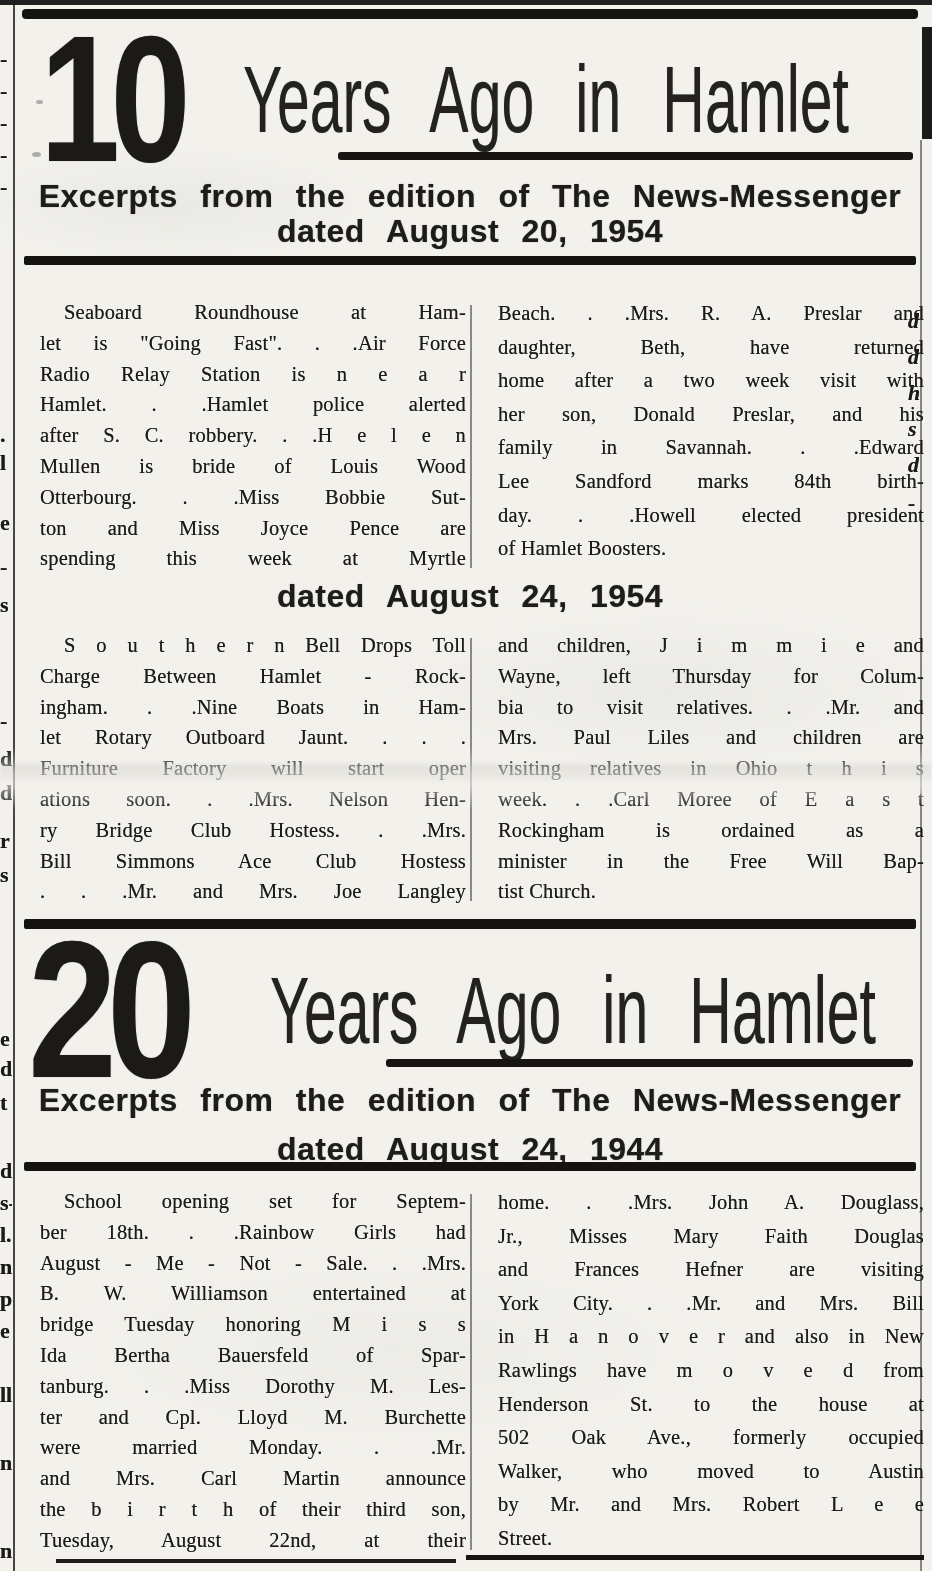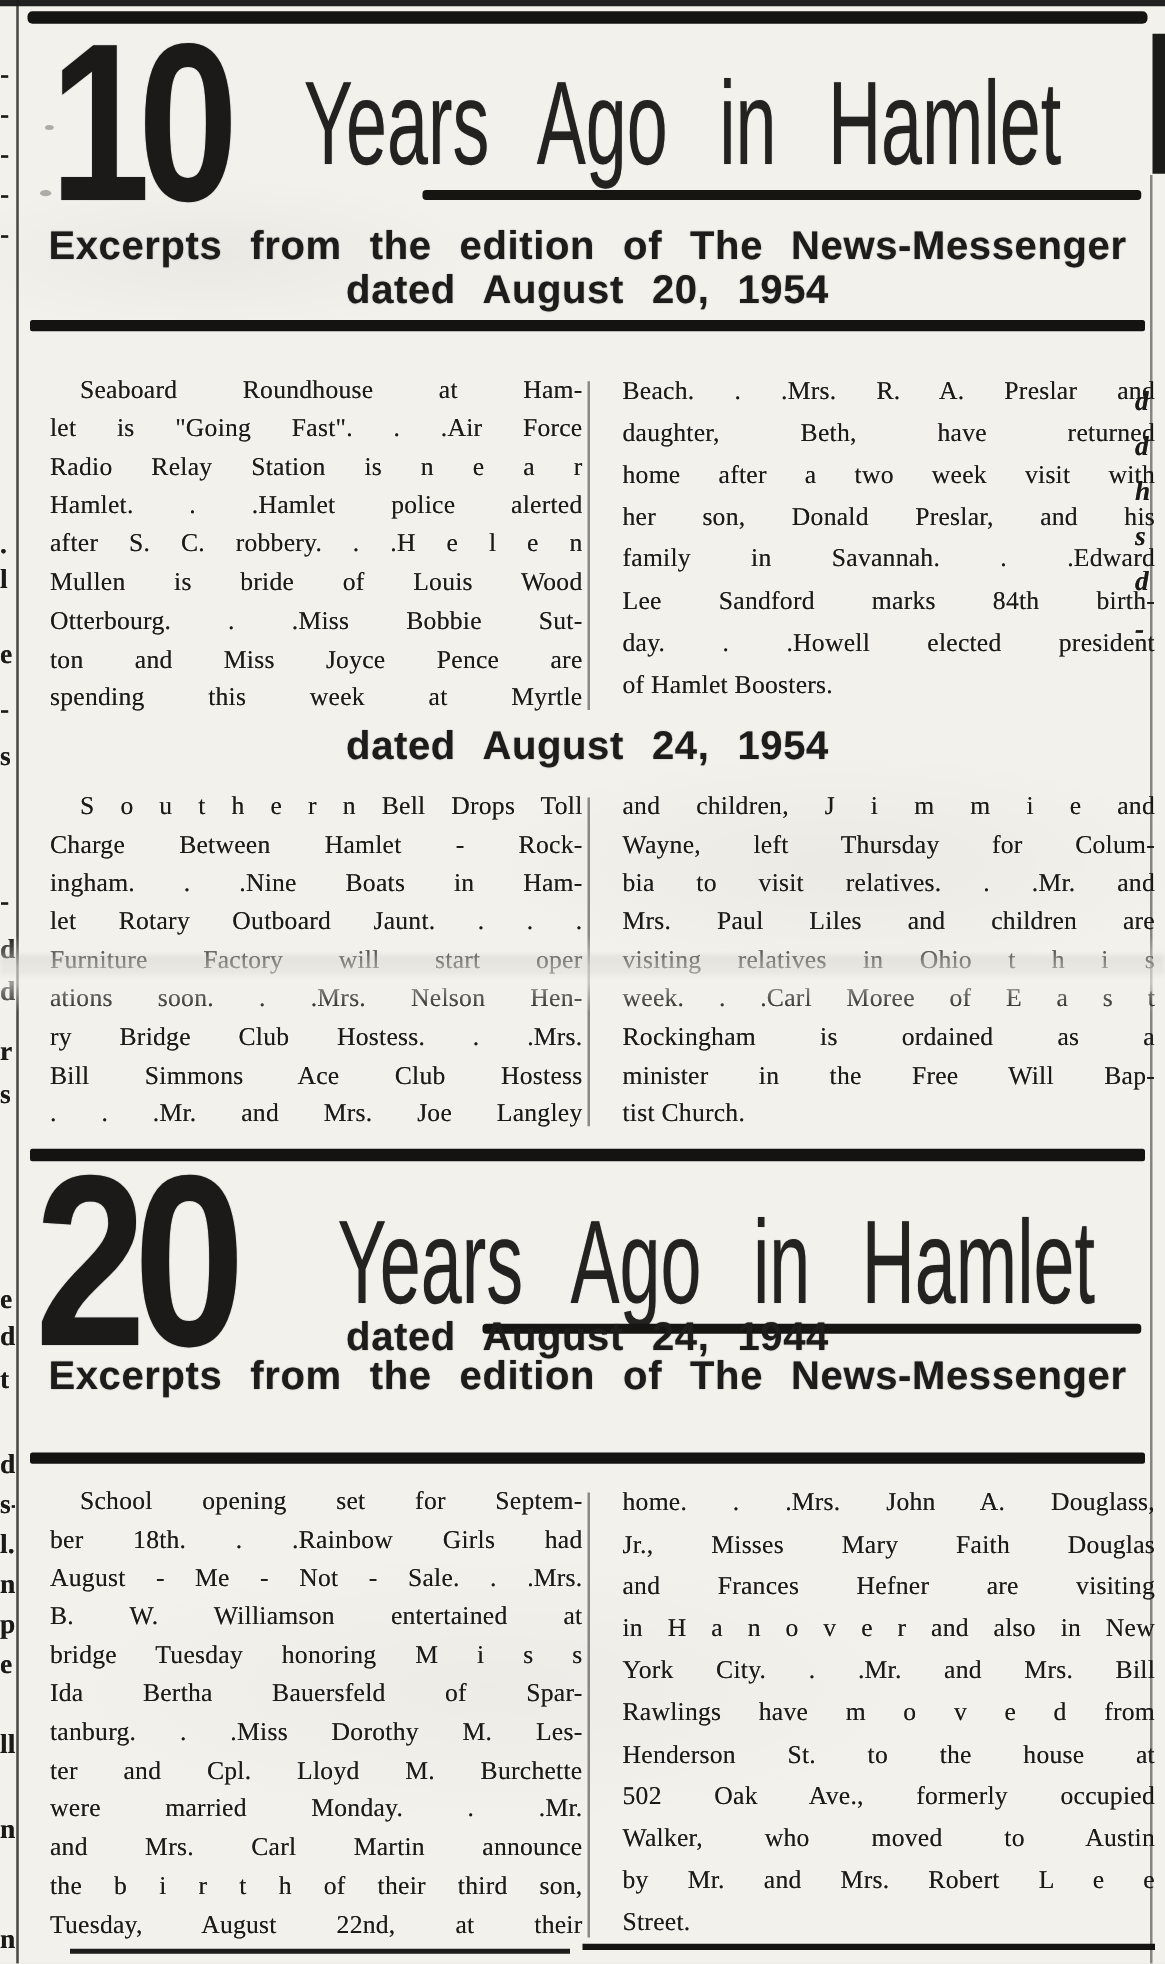--- a/index.html
+++ b/index.html
@@ -41,21 +41,21 @@
     color:#232220; white-space:nowrap; text-shadow:0 0 1px rgba(30,29,27,0.4); }
   .t1 { left:243px; top:52px; }
   .t2 { left:270px; top:963px; }
   .title-rule { position:absolute; height:8px; background:#161512; border-radius:3px; }
   .tr1 { left:338px; top:152px;  width:575px; }
   .tr2 { left:386px; top:1059px; width:527px; }
   .tagline, .dateline, .subhead { position:absolute; left:24px; width:892px; text-align:center;
     font-family:"Liberation Sans","DejaVu Sans",sans-serif; font-weight:bold; font-size:32px;
     letter-spacing:0.5px; word-spacing:13px; color:#1d1c1a; text-shadow:0 0 1px rgba(25,24,22,0.55); white-space:nowrap; }
   .tg1 { top:178px; }  .dl1 { top:213px; }
-  .tg2 { top:1082px; } .dl2 { top:1051px; }
+  .tg2 { top:1082px; } .dl2 { top:1131px; }
   .subhead { top:578px; }
   .thick-rule { position:absolute; left:24px; width:892px; background:#141312; border-radius:2px; }
   .hr1    { top:256px; height:9px; }
   .hr-mid { top:919px; height:10px; }
   .hr2    { top:1162px; height:9px; }
   
   .article { position:absolute; left:40px; width:884px; display:flex; justify-content:space-between; }
   .a00 { top:297px; } .a01 { top:630px;align-items:center; } .a10 { top:1186px; }
   .col { width:426px; }
   .col:last-child { width:440px; }
@@ -197,22 +197,22 @@
         <div class="bline">ter and Cpl. Lloyd M. Burchette</div>
         <div class="bline">were married Monday. . .Mr.</div>
         <div class="bline">and Mrs. Carl Martin announce</div>
         <div class="bline">the b i r t h of their third son,</div>
         <div class="bline">Tuesday, August 22nd, at their</div>
       </div>
       <div class="col loose">
         <div class="bline">home. . .Mrs. John A. Douglass,</div>
         <div class="bline">Jr., Misses Mary Faith Douglas</div>
         <div class="bline">and Frances Hefner are visiting</div>
+        <div class="bline">York City. . .Mr. and Mrs. Bill</div>
         <div class="bline">in H a n o v e r and also in New</div>
-        <div class="bline">York City. . .Mr. and Mrs. Bill</div>
         <div class="bline">Rawlings have m o v e d from</div>
         <div class="bline">Henderson St. to the house at</div>
         <div class="bline">502 Oak Ave., formerly occupied</div>
         <div class="bline">Walker, who moved to Austin</div>
         <div class="bline">by Mr. and Mrs. Robert L e e</div>
         <div class="bline short">Street.</div>
       </div>
       <div class="col-divider"></div>
     </div>
 

